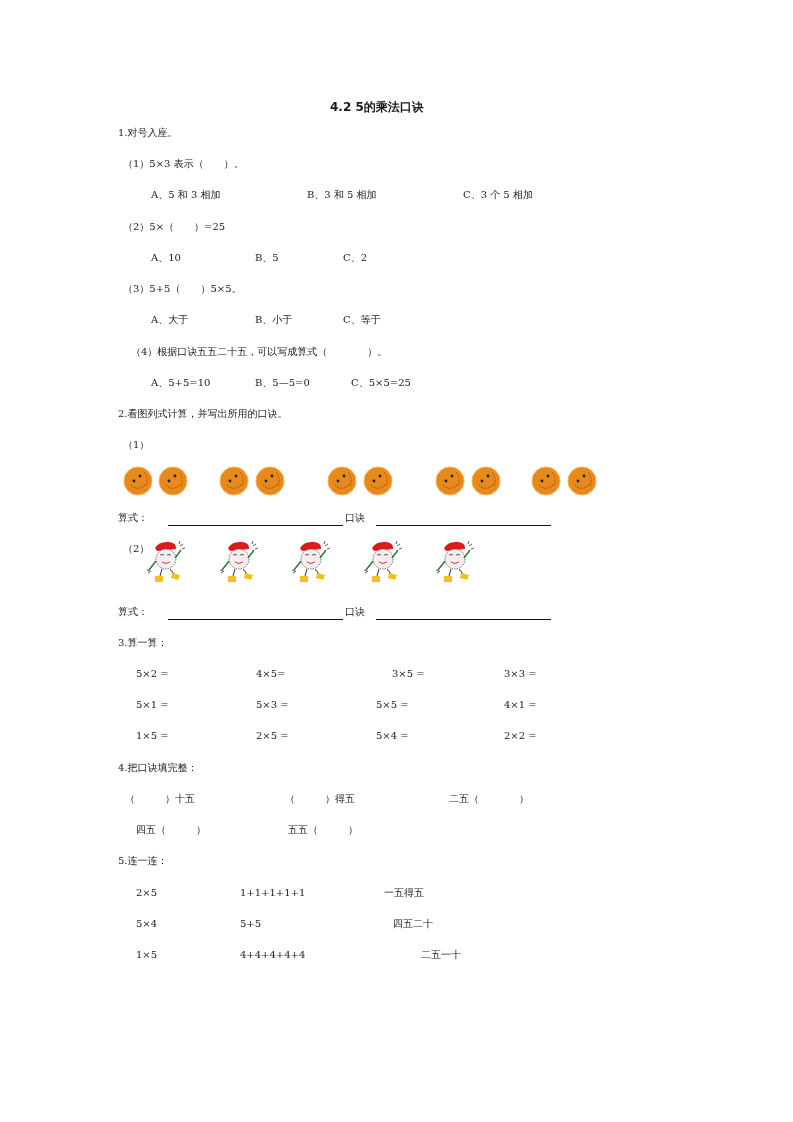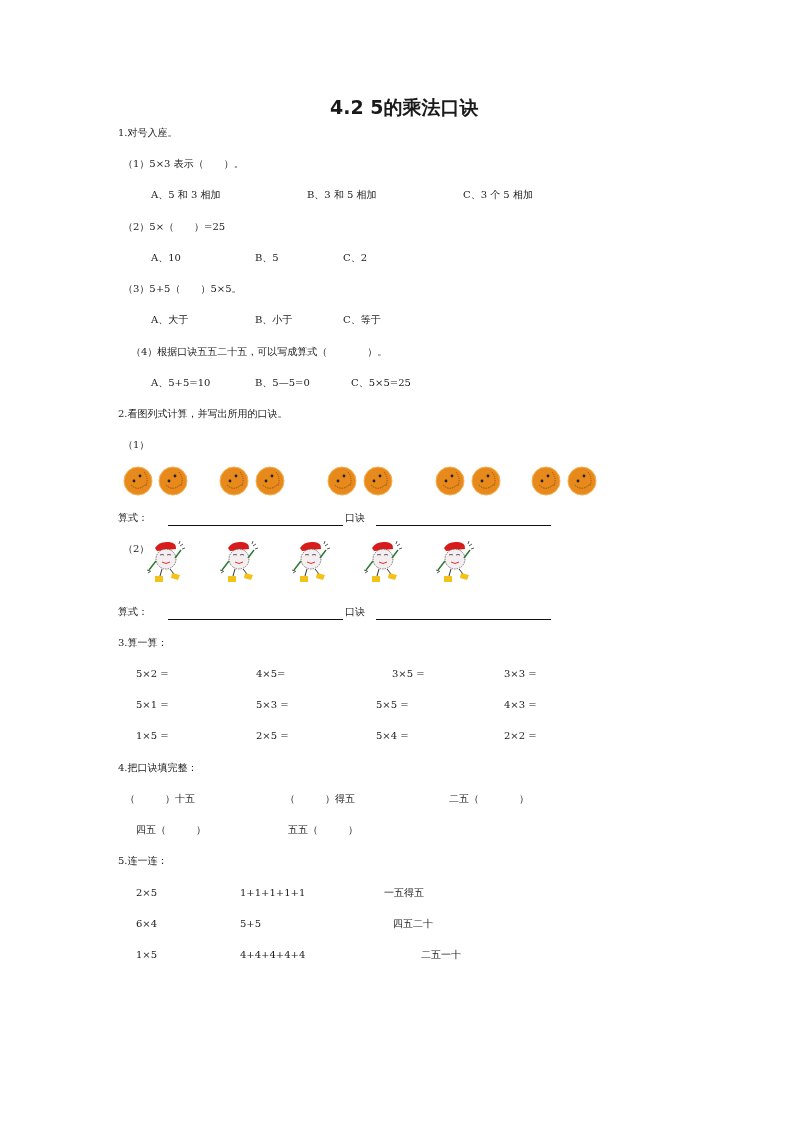--- a/index.html
+++ b/index.html
@@ -1,19 +1,19 @@
 <!DOCTYPE html>
 <html><head>
 <meta charset="utf-8">
 <style>
   html, body { margin: 0; padding: 0; background: #ffffff; }
   body { width: 793px; height: 1122px; position: relative; overflow: hidden;
          font-family: "DejaVu Serif", "Liberation Serif", serif; color: #1a1a1a; }
   .abs { position: absolute; white-space: nowrap; font-size: 10px; line-height: 18px; }
-  .title { font-family: "DejaVu Sans", "Liberation Sans", sans-serif; font-weight: bold; font-size: 19px; }
+  .title { font-family: "DejaVu Sans", "Liberation Sans", sans-serif; font-weight: bold; font-size: 12px; }
   .uline { position: absolute; height: 0; border-top: 1px solid #111; }
   .smiley { position: absolute; width: 30px; height: 30px; }
   .kid { position: absolute; width: 42px; height: 44px; }
 </style>
 </head>
 <body>
 
 <div class="abs title" style="left:330px; top:98px;">4.2  5的乘法口诀</div>
 
 <div class="abs" style="left:118px; top:124px;">1.对号入座。</div>
@@ -190,35 +190,35 @@
 <div class="uline" style="left:376px; top:619px; width:175px;"></div>
 
 <div class="abs" style="left:118px; top:634px;">3.算一算：</div>
 <div class="abs" style="left:136px; top:665px;text-align:center;">5×2 =</div>
 <div class="abs" style="left:256px; top:665px;">4×5=</div>
 <div class="abs" style="left:392px; top:665px;">3×5 =</div>
 <div class="abs" style="left:504px; top:665px;">3×3 =</div>
 <div class="abs" style="left:136px; top:696px;">5×1 =</div>
 <div class="abs" style="left:256px; top:696px;">5×3 =</div>
 <div class="abs" style="left:376px; top:696px;">5×5 =</div>
-<div class="abs" style="left:504px; top:696px;">4×3 =</div>
+<div class="abs" style="left:504px; top:696px;">4×1 =</div>
 <div class="abs" style="left:136px; top:727px;">1×5 =</div>
 <div class="abs" style="left:256px; top:727px;">2×5 =</div>
 <div class="abs" style="left:376px; top:727px;">5×4 =</div>
 <div class="abs" style="left:504px; top:727px;">2×2 =</div>
 
 <div class="abs" style="left:118px; top:759px;">4.把口诀填完整：</div>
 <div class="abs" style="left:125px; top:790px;">（　　　）十五</div>
 <div class="abs" style="left:285px; top:790px;">（　　　）得五</div>
 <div class="abs" style="left:449px; top:790px;">二五（　　　　）</div>
 <div class="abs" style="left:136px; top:821px;text-align:center;">四五（　　　）</div>
 <div class="abs" style="left:288px; top:821px;">五五（　　　）</div>
 
 <div class="abs" style="left:118px; top:852px;">5.连一连：</div>
 <div class="abs" style="left:136px; top:884px;">2×5</div>
 <div class="abs" style="left:240px; top:884px;">1+1+1+1+1</div>
 <div class="abs" style="left:384px; top:884px;">一五得五</div>
-<div class="abs" style="left:136px; top:915px;">6×4</div>
+<div class="abs" style="left:136px; top:915px;">5×4</div>
 <div class="abs" style="left:240px; top:915px;">5+5</div>
 <div class="abs" style="left:393px; top:915px;">四五二十</div>
 <div class="abs" style="left:136px; top:946px;">1×5</div>
 <div class="abs" style="left:240px; top:946px;">4+4+4+4+4</div>
 <div class="abs" style="left:393px; top:946px;margin-left:28px;">二五一十</div>
 
 </body></html>

